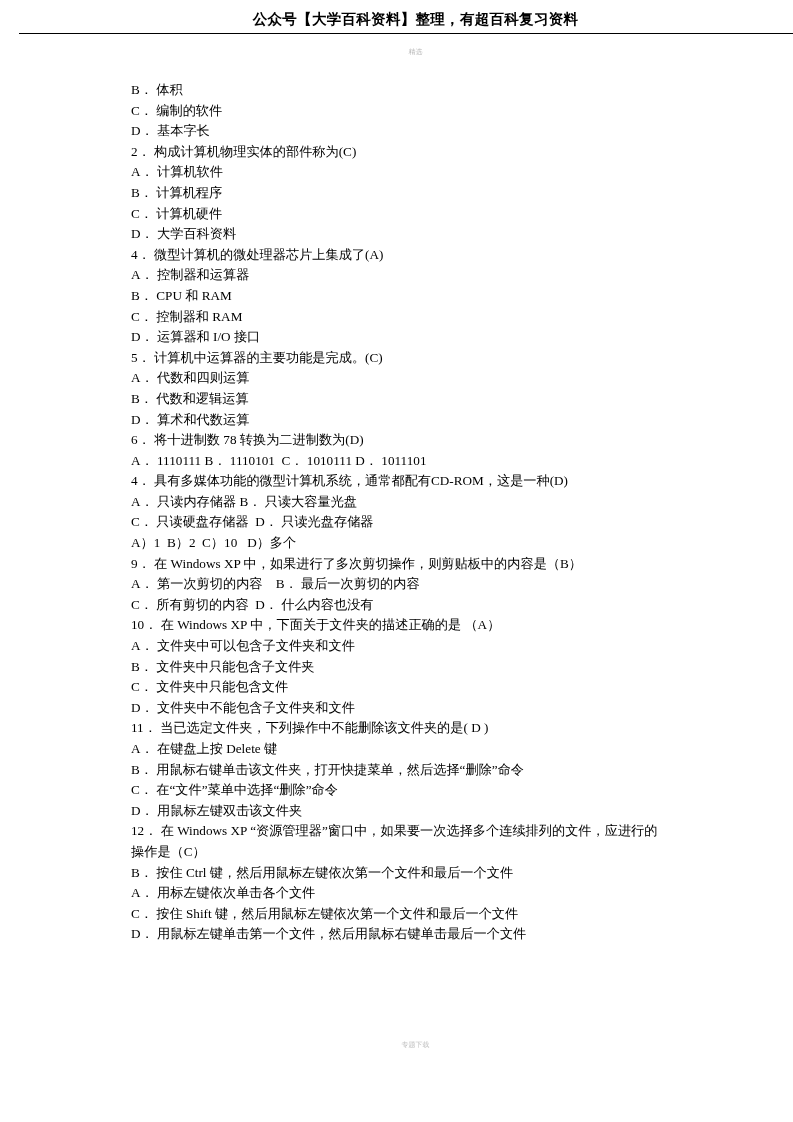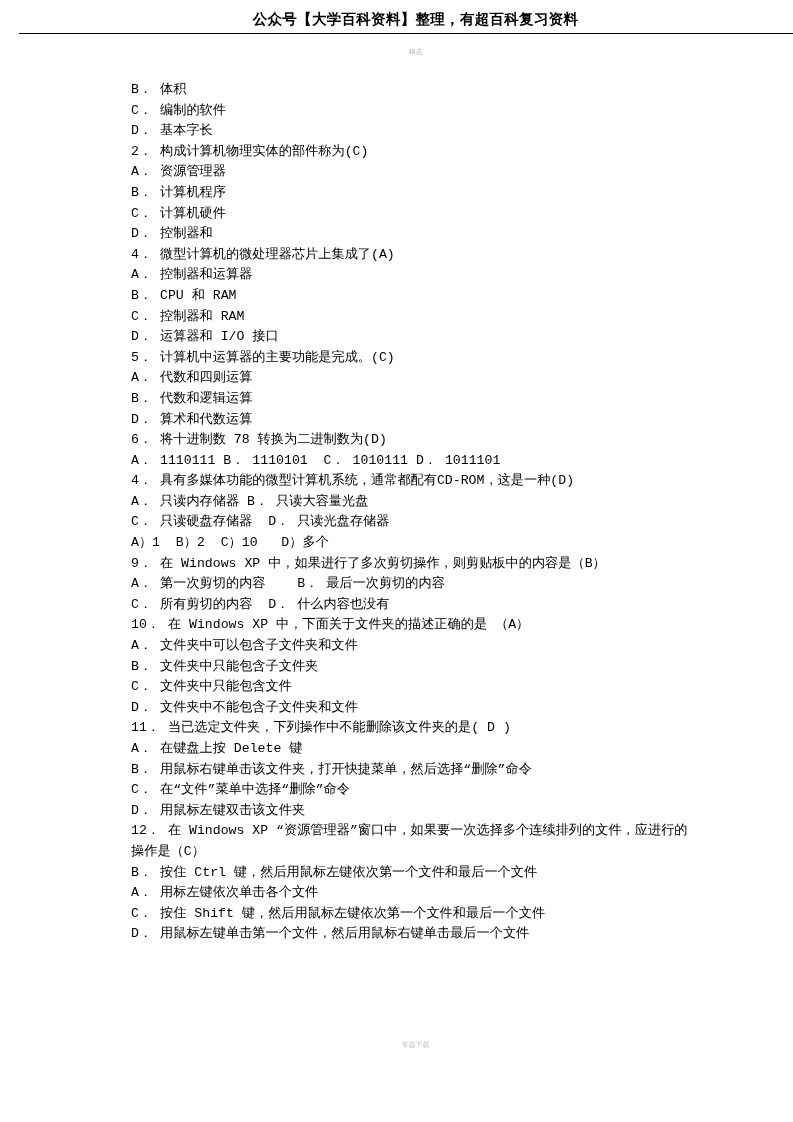--- a/index.html
+++ b/index.html
@@ -64,42 +64,42 @@
   .content {
     position: absolute;
     top: 80px;
     left: 112px;
     width: 580px;
   }
   .line {
     font-size: 13.2px;
     line-height: 20.6px;
     white-space: pre-wrap;
-    font-family: Liberation Mono, monospace;
+    font-family: Liberation Serif, serif;
   }
   .line.wrap { padding-left: 0px; }
 </style>
 </head>
 <body>
 
 <div class="page">
 
   <div class="header-banner">公众号【大学百科资料】整理，有超百科复习资料</div>
   <div class="header-rule"></div>
   <div class="watermark-top">精选</div>
 
   <div class="content">
     <div class="line">B． 体积</div>
     <div class="line">C． 编制的软件</div>
     <div class="line">D． 基本字长</div>
     <div class="line">2． 构成计算机物理实体的部件称为(C)</div>
-    <div class="line">A． 资源管理器</div>
+    <div class="line">A． 计算机软件</div>
     <div class="line">B． 计算机程序</div>
     <div class="line">C． 计算机硬件</div>
-    <div class="line">D． 控制器和</div>
+    <div class="line">D． 大学百科资料</div>
     <div class="line">4． 微型计算机的微处理器芯片上集成了(A)</div>
     <div class="line">A． 控制器和运算器</div>
     <div class="line">B． CPU 和 RAM</div>
     <div class="line">C． 控制器和 RAM</div>
     <div class="line">D． 运算器和 I/O 接口</div>
     <div class="line">5． 计算机中运算器的主要功能是完成。(C)</div>
     <div class="line">A． 代数和四则运算</div>
     <div class="line">B． 代数和逻辑运算</div>
     <div class="line">D． 算术和代数运算</div>
     <div class="line">6． 将十进制数 78 转换为二进制数为(D)</div>

